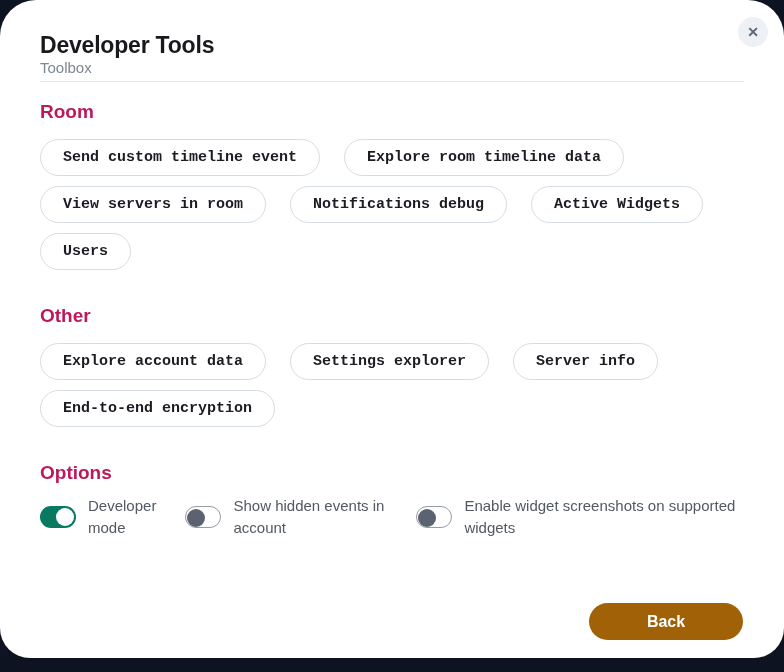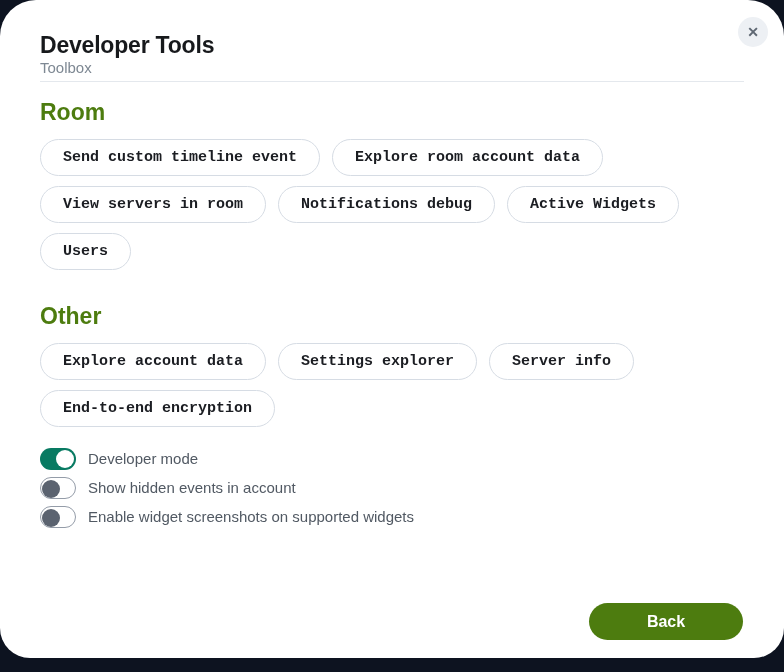--- a/index.html
+++ b/index.html
@@ -46,51 +46,50 @@
     line-height: 20px;
     color: #7e8893;
   }
   .divider {
     border: none;
     border-top: 1px solid #e4e8ed;
     margin-top: 3px;
   }
   .section-heading {
     margin-top: 18px;
-    font-size: 23px;
+    font-size: 19px;
     line-height: 24px;
     font-weight: bold;
-    color: #4d7c0f;
+    color: #be185d;
   }
   .section-heading.spaced { margin-top: 34px; }
   .btn-group {
     margin-top: 15px;
     display: flex;
     flex-wrap: wrap;
-    gap: 10px 12px;
+    gap: 10px 24px;
   }
   .pill-btn {
     height: 37px;
     display: inline-flex;
     align-items: center;
     padding: 0 22px;
     background: #ffffff;
     border: 1px solid #d6dce4;
     border-radius: 19px;
     font-family: "Liberation Mono", "DejaVu Sans Mono", monospace;
     font-size: 15px;
     font-weight: bold;
     color: #1b1d22;
     cursor: pointer;
     white-space: nowrap;
   }
   .toggle-list {
     margin-top: 21px;
     display: flex;
-    flex-direction: column;
     gap: 7px;
   }
   .toggle-row {
     display: flex;
     align-items: center;
     height: 22px;
   }
   .toggle {
     position: relative;
     width: 36px;
@@ -137,21 +136,21 @@
   .footer {
     position: absolute;
     right: 41px;
     top: 603px;
   }
   .back-btn {
     width: 154px;
     height: 37px;
     border: none;
     border-radius: 19px;
-    background: #4d7c0f;
+    background: #a16207;
     color: #ffffff;
     font-family: "Liberation Sans", sans-serif;
     font-size: 16px;
     font-weight: bold;
     cursor: pointer;
   }
 </style>
 </head>
 <body>
 
@@ -159,35 +158,36 @@
 
   <div class="scroll-area">
 
     <h1 class="dialog-title">Developer Tools</h1>
     <div class="dialog-subtitle">Toolbox</div>
     <hr class="divider">
 
     <h2 class="section-heading">Room</h2>
     <div class="btn-group">
       <button class="pill-btn">Send custom timeline event</button>
-      <button class="pill-btn">Explore room account data</button>
+      <button class="pill-btn">Explore room timeline data</button>
       <button class="pill-btn">View servers in room</button>
       <button class="pill-btn">Notifications debug</button>
       <button class="pill-btn">Active Widgets</button>
       <button class="pill-btn">Users</button>
     </div>
 
     <h2 class="section-heading spaced">Other</h2>
     <div class="btn-group">
       <button class="pill-btn">Explore account data</button>
       <button class="pill-btn">Settings explorer</button>
       <button class="pill-btn">Server info</button>
       <button class="pill-btn">End-to-end encryption</button>
     </div>
 
+    <h2 class="section-heading spaced">Options</h2>
     <div class="toggle-list">
 
       <div class="toggle-row">
         <div class="toggle on">
           <div class="knob"></div>
         </div>
         <div class="toggle-label">Developer mode</div>
       </div>
 
       <div class="toggle-row">

